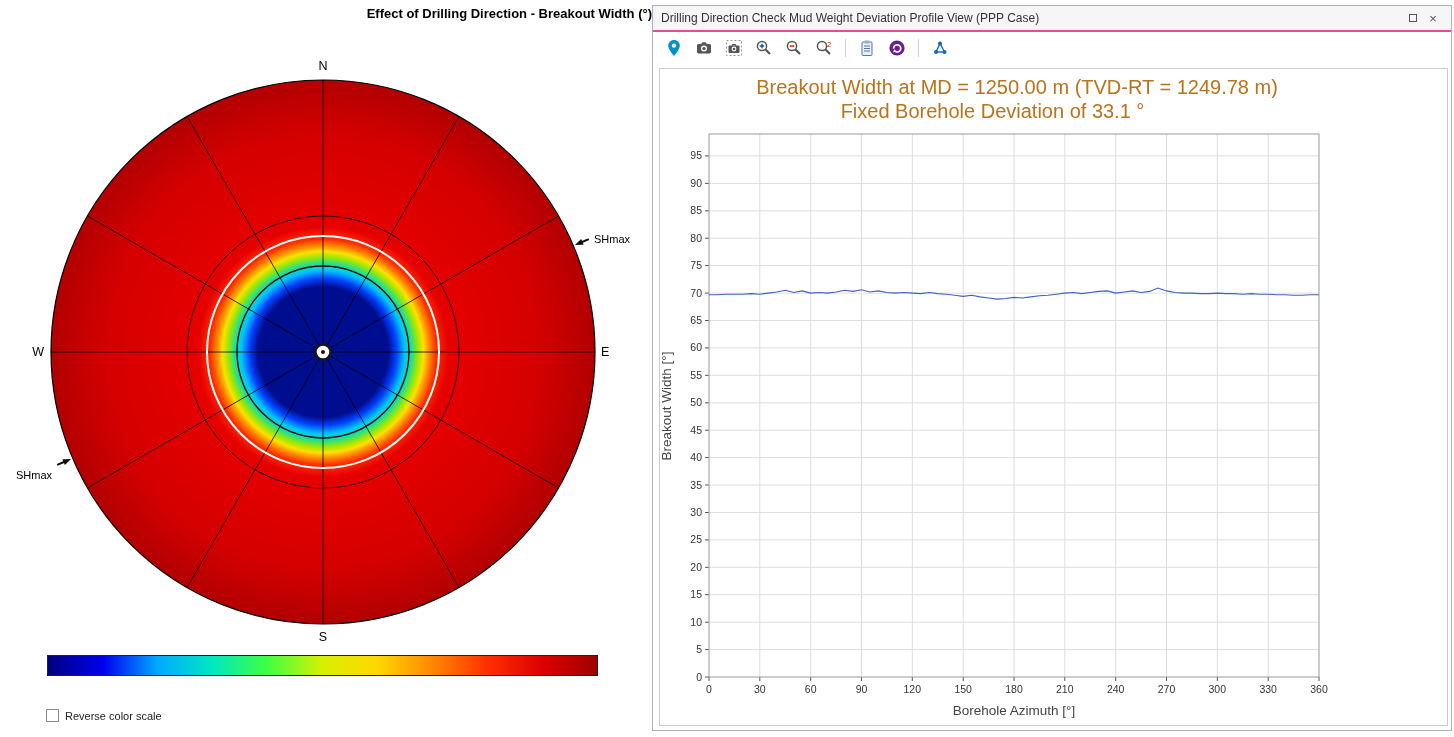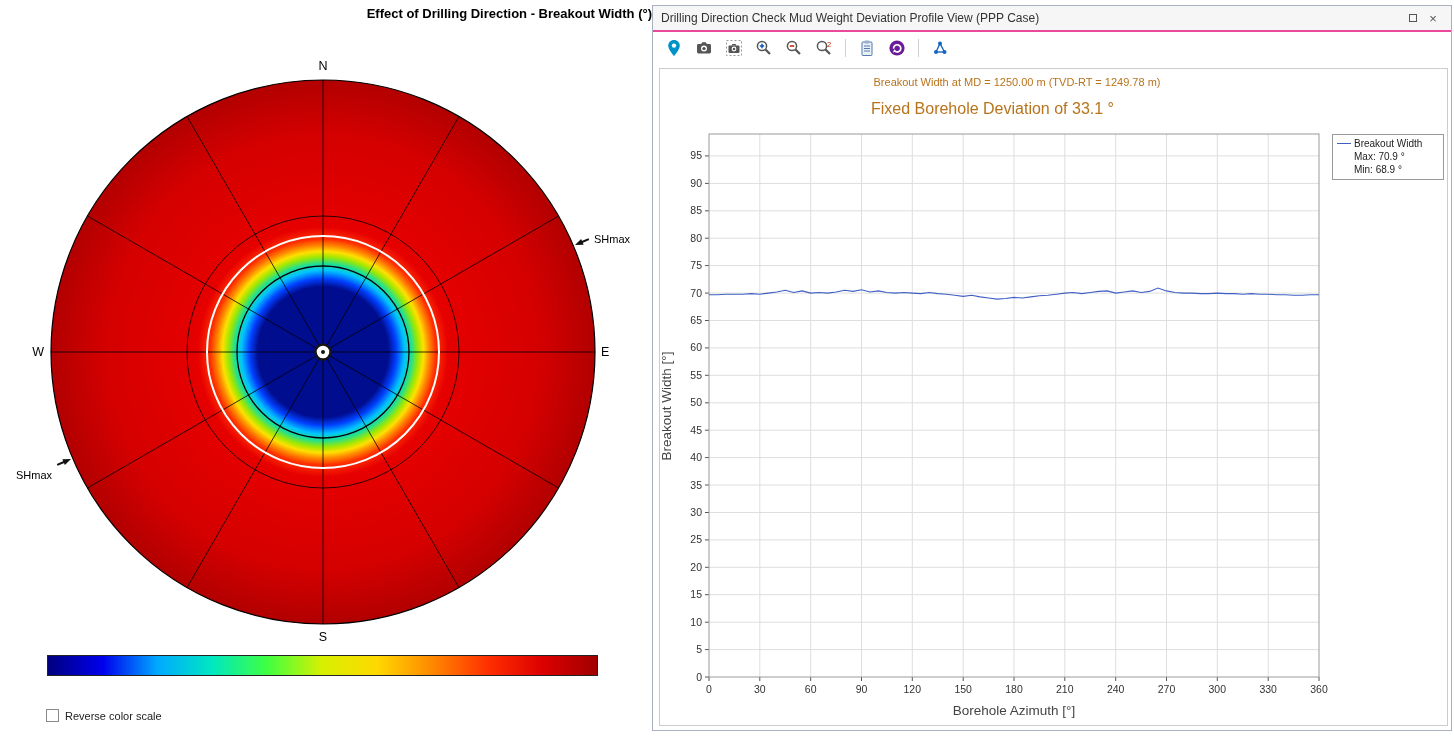--- a/index.html
+++ b/index.html
@@ -23,22 +23,22 @@
   
   .window{position:absolute;left:652px;top:5px;width:800px;height:726px;border:1px solid #a9b0bf;background:#fff}
   .titlebar{height:26px;background:#f6f6f6;border-bottom:2px solid #ec4899;display:flex;align-items:center;padding:0 8px}
   .title-text{font-size:12px;color:#333;flex:1;white-space:nowrap;overflow:hidden}
   .win-btn{width:20px;height:18px;display:flex;align-items:center;justify-content:center;color:#555;font-size:13px;cursor:default}
   .max-glyph{display:inline-block;width:8px;height:8px;border:1px solid #555}
   .toolbar{height:32px;display:flex;align-items:center;gap:8px;padding:0 10px;background:#fff}
   .tool-btn{width:22px;height:22px;display:flex;align-items:center;justify-content:center}
   .tool-sep{width:1px;height:18px;background:#d0d0d0;margin:0 2px}
   .content-frame{position:absolute;left:6px;top:62px;width:789px;height:658px;border:1px solid #cccccc;background:#fff}
-  .chart-title{position:absolute;top:70px;left:6px;width:716px;text-align:center;font-size:11px;color:#b8731b}
-  .chart-subtitle{position:absolute;top:94px;left:6px;width:667px;text-align:center;font-size:16px;color:#b8731b}
+  .chart-title{position:absolute;top:70px;left:6px;width:716px;text-align:center;font-size:20px;color:#b8731b}
+  .chart-subtitle{position:absolute;top:94px;left:6px;width:667px;text-align:center;font-size:20px;color:#b8731b}
   .profile-svg{position:absolute;left:4px;top:120px}
   .tick{font-size:10.5px;fill:#333}
   .axis-label{font-size:13.5px;fill:#444}
   .legend{position:absolute;left:679px;top:128px;width:112px;border:1px solid #999;background:#fff;font-size:10px;color:#222;padding:2px 4px 3px 4px;line-height:13px}
   .legend-row{display:flex;align-items:center}
   .legend-line{display:inline-block;width:14px;height:1px;background:#3f5fc4;margin-right:3px}
   .legend-indent{padding-left:17px}
 </style>
 </head>
 <body>
@@ -306,21 +306,13 @@
         <text x="662.0" y="567" text-anchor="middle" class="tick">360</text>
         <rect x="52" y="8" width="610" height="543" fill="none" stroke="#9a9a9a" stroke-width="1"></rect>
       </g>
     <g id="pp-line">
         <polyline points="52.0,168.7 60.5,168.7 68.9,168.2 77.4,168.2 85.9,168.2 94.4,167.6 102.8,168.2 111.3,167.1 119.8,166.0 128.3,164.3 136.7,166.5 145.2,164.9 153.7,167.1 162.1,166.5 170.6,167.1 179.1,166.0 187.6,164.3 196.0,165.4 204.5,163.8 213.0,166.0 221.4,164.9 229.9,166.5 238.4,167.1 246.9,166.5 255.3,167.1 263.8,167.6 272.3,166.5 280.8,167.6 289.2,168.2 297.7,169.3 306.2,170.4 314.6,169.3 323.1,170.9 331.6,172.0 340.1,173.1 348.5,172.5 357.0,171.4 365.5,172.0 373.9,170.9 382.4,169.8 390.9,169.3 399.4,168.2 407.8,167.1 416.3,166.5 424.8,167.6 433.3,166.5 441.7,165.4 450.2,164.9 458.7,167.1 467.1,166.0 475.6,164.9 484.1,166.5 492.6,165.4 501.0,162.1 509.5,164.9 518.0,166.5 526.4,167.1 534.9,167.1 543.4,167.6 551.9,167.6 560.3,167.1 568.8,167.6 577.3,167.6 585.8,168.2 594.2,167.6 602.7,168.2 611.2,168.2 619.6,168.7 628.1,168.7 636.6,169.3 645.1,169.3 653.5,168.7 662.0,168.7" fill="none" stroke="#3f5fc4" stroke-width="1.1"></polyline>
       </g>
     <text class="axis-label" x="357" y="589" text-anchor="middle">Borehole Azimuth [°]</text>
     <text class="axis-label" x="14" y="280" text-anchor="middle" transform="rotate(-90 14 280)">Breakout Width [°]</text>
   </svg>
 
-  <div class="legend">
-    <div class="legend-row">
-      <span class="legend-line" style="background: rgb(63, 95, 196);"></span>
-      <span>Breakout Width</span>
-    </div>
-    <div class="legend-row legend-indent">Max: 70.9 °</div>
-    <div class="legend-row legend-indent">Min: 68.9 °</div>
-  </div>
 </div>
 
 </body></html>

